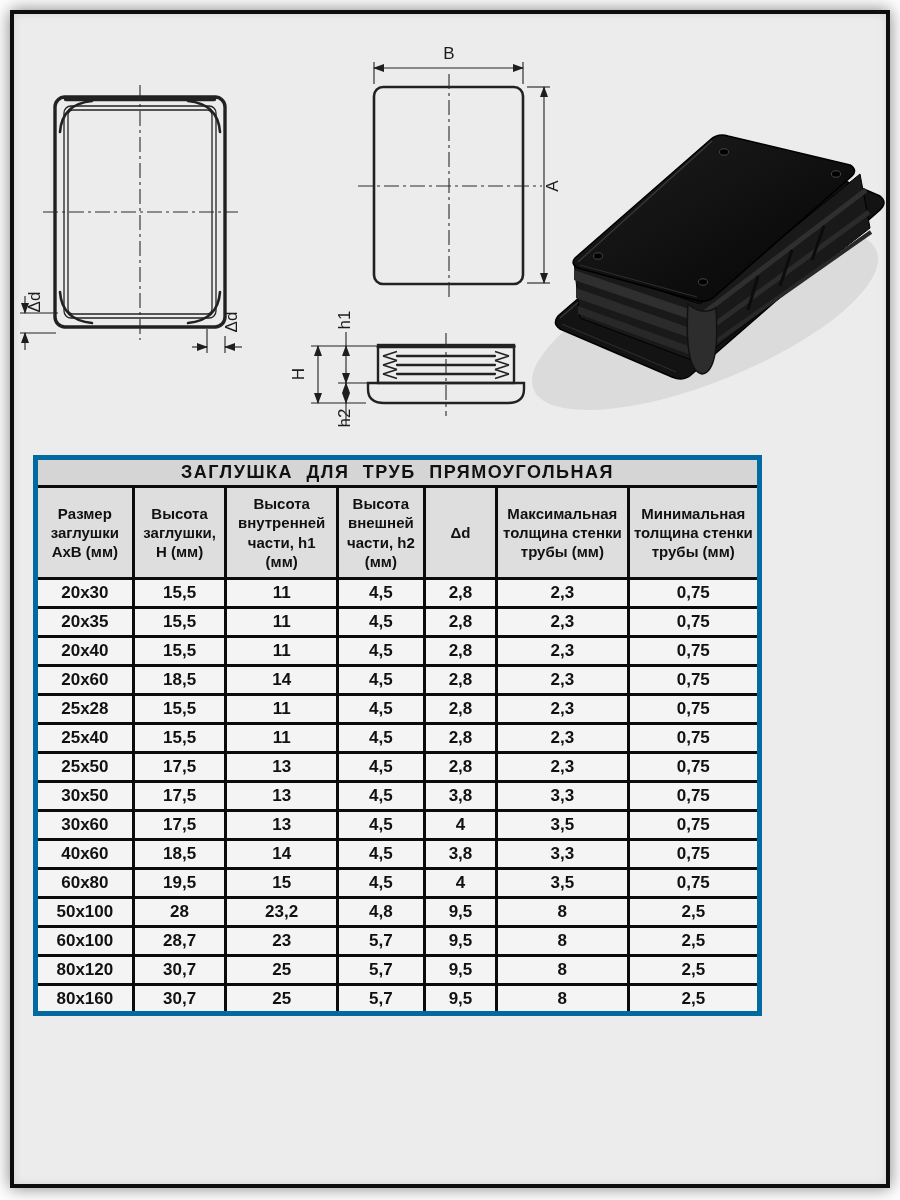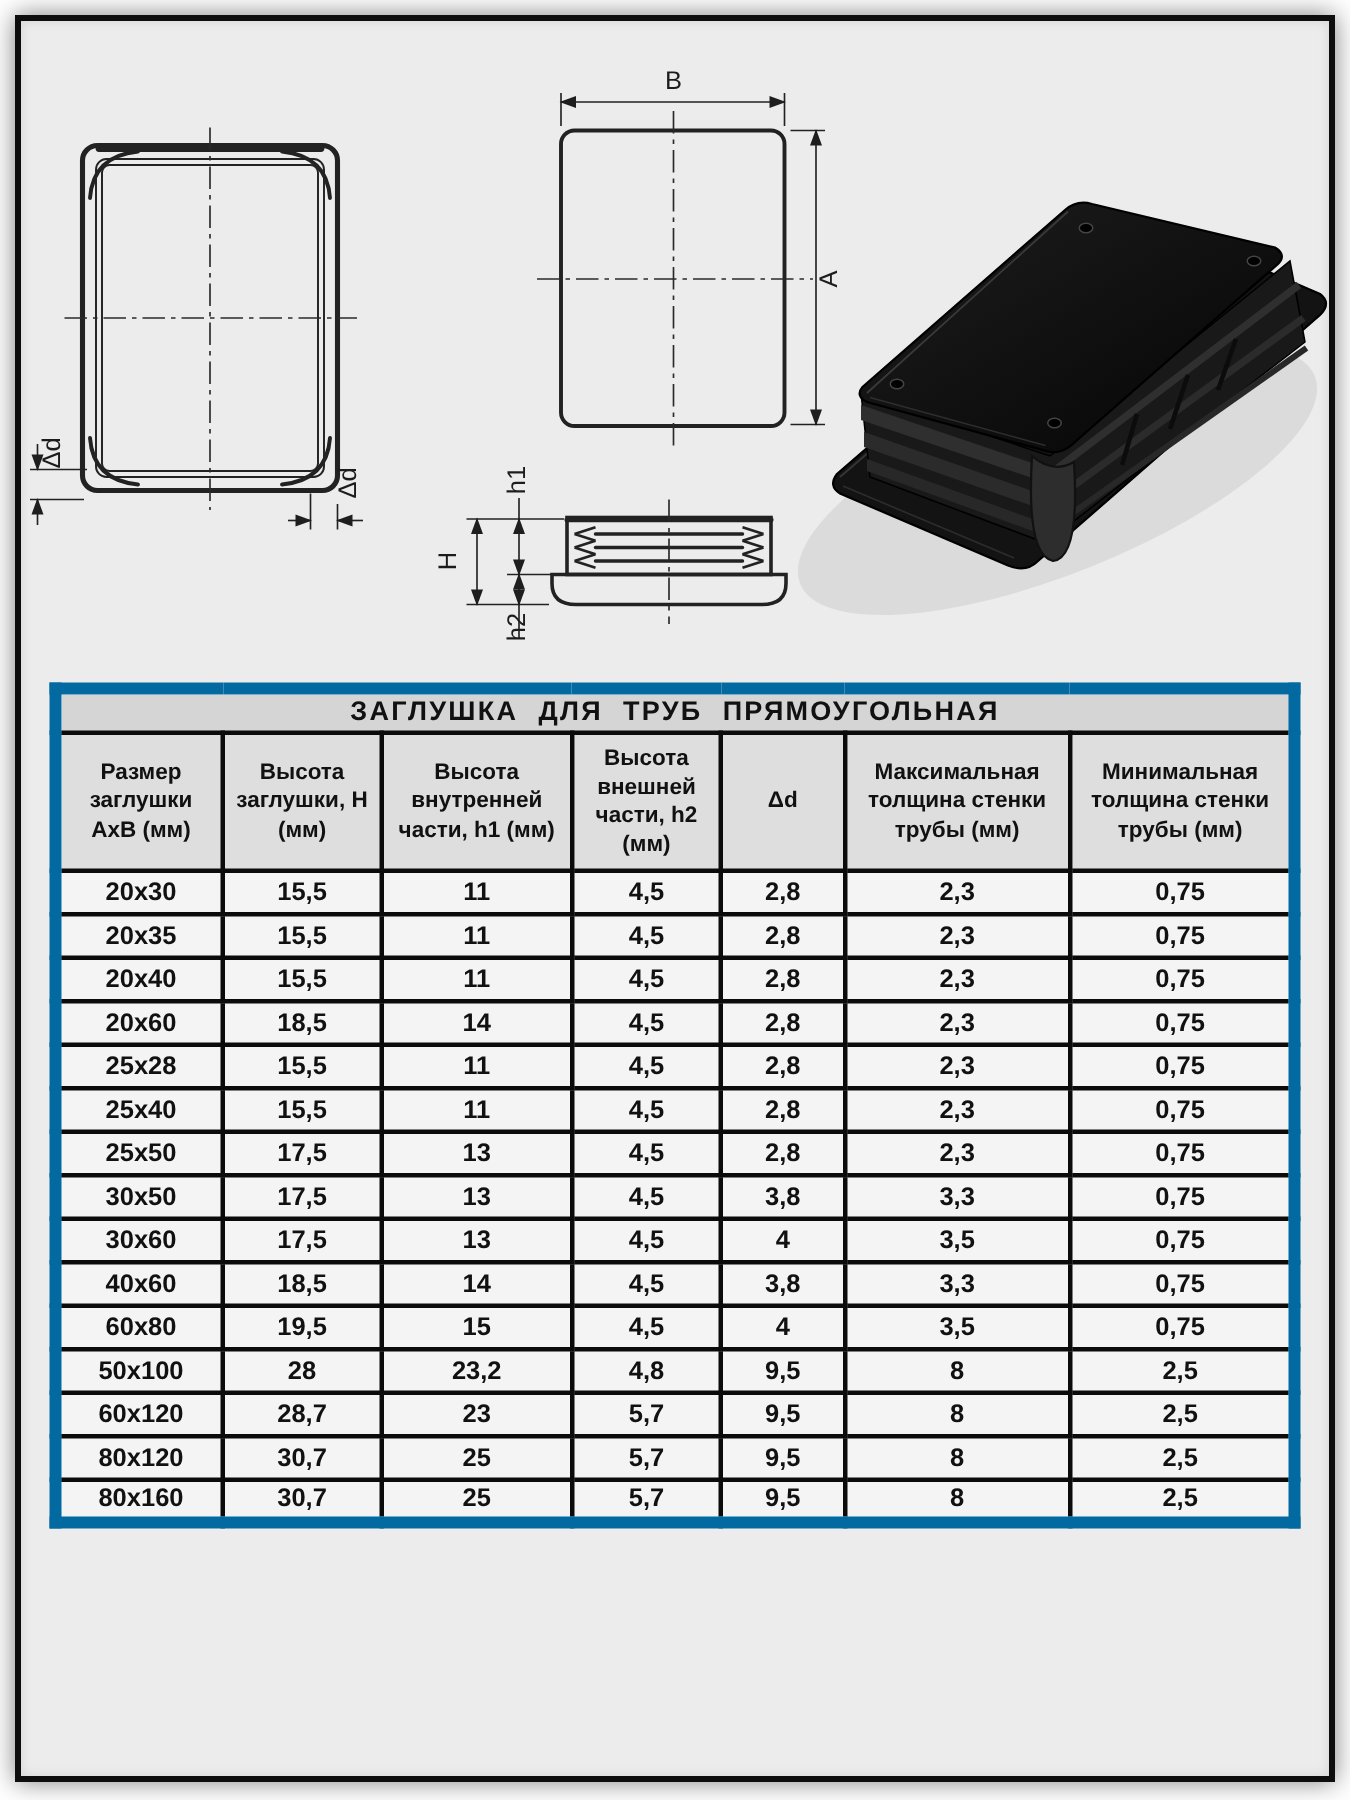--- a/index.html
+++ b/index.html
@@ -6,22 +6,22 @@
   html,body{width:900px;height:1200px}
   body{background:#ffffff;font-family:"Liberation Sans",sans-serif;position:relative;overflow:hidden}
   .frame{position:absolute;left:10px;top:10px;right:10px;bottom:12px;border:4px solid #0d0d0d;
          background:#ececec;box-shadow:0 0 16px rgba(0,0,0,.5), inset 0 0 8px rgba(0,0,0,.10)}
   .stage{position:absolute;left:0;top:0;width:900px;height:450px}
   svg text{font-family:"Liberation Sans",sans-serif;font-size:17px;fill:#1c1c1c}
   .ln{stroke:#222;fill:none;stroke-linecap:round}
   .cl{stroke:#2a2a2a;fill:none;stroke-width:1.1;stroke-dasharray:15 4 3 4}
   .dim{stroke:#222;fill:none;stroke-width:1.1}
   .fin{stroke:#222;fill:none;stroke-width:1.8}
-  table.spec{position:absolute;left:33px;top:455px;width:834px;border-collapse:collapse;
-             table-layout:fixed;border:8px solid #0369a1;background:#f4f4f4}
+  table.spec{position:absolute;left:33px;top:455px;width:729px;border-collapse:collapse;
+             table-layout:fixed;border:5px solid #0369a1;background:#f4f4f4}
   .spec th,.spec td{border:3px solid #0b0b0b;text-align:center;vertical-align:middle;color:#111;overflow:hidden}
   .spec .title-row th{height:29px;background:#d5d5d5;font-size:18px;font-weight:bold;
                       letter-spacing:1.5px;word-spacing:7px}
   .spec .head-row th{height:92px;background:#dedede;font-size:15px;font-weight:bold;line-height:1.28;padding:2px 3px}
   .spec td{height:29px;background:#f4f4f4;font-size:17px;font-weight:bold}
 </style>
 </head>
 <body>
 
 <div class="frame"></div>
@@ -266,21 +266,21 @@
       <tr>
         <td>50x100</td>
         <td>28</td>
         <td>23,2</td>
         <td>4,8</td>
         <td>9,5</td>
         <td>8</td>
         <td>2,5</td>
       </tr>
       <tr>
-        <td>60x120</td>
+        <td>60x100</td>
         <td>28,7</td>
         <td>23</td>
         <td>5,7</td>
         <td>9,5</td>
         <td>8</td>
         <td>2,5</td>
       </tr>
       <tr>
         <td>80x120</td>
         <td>30,7</td>

